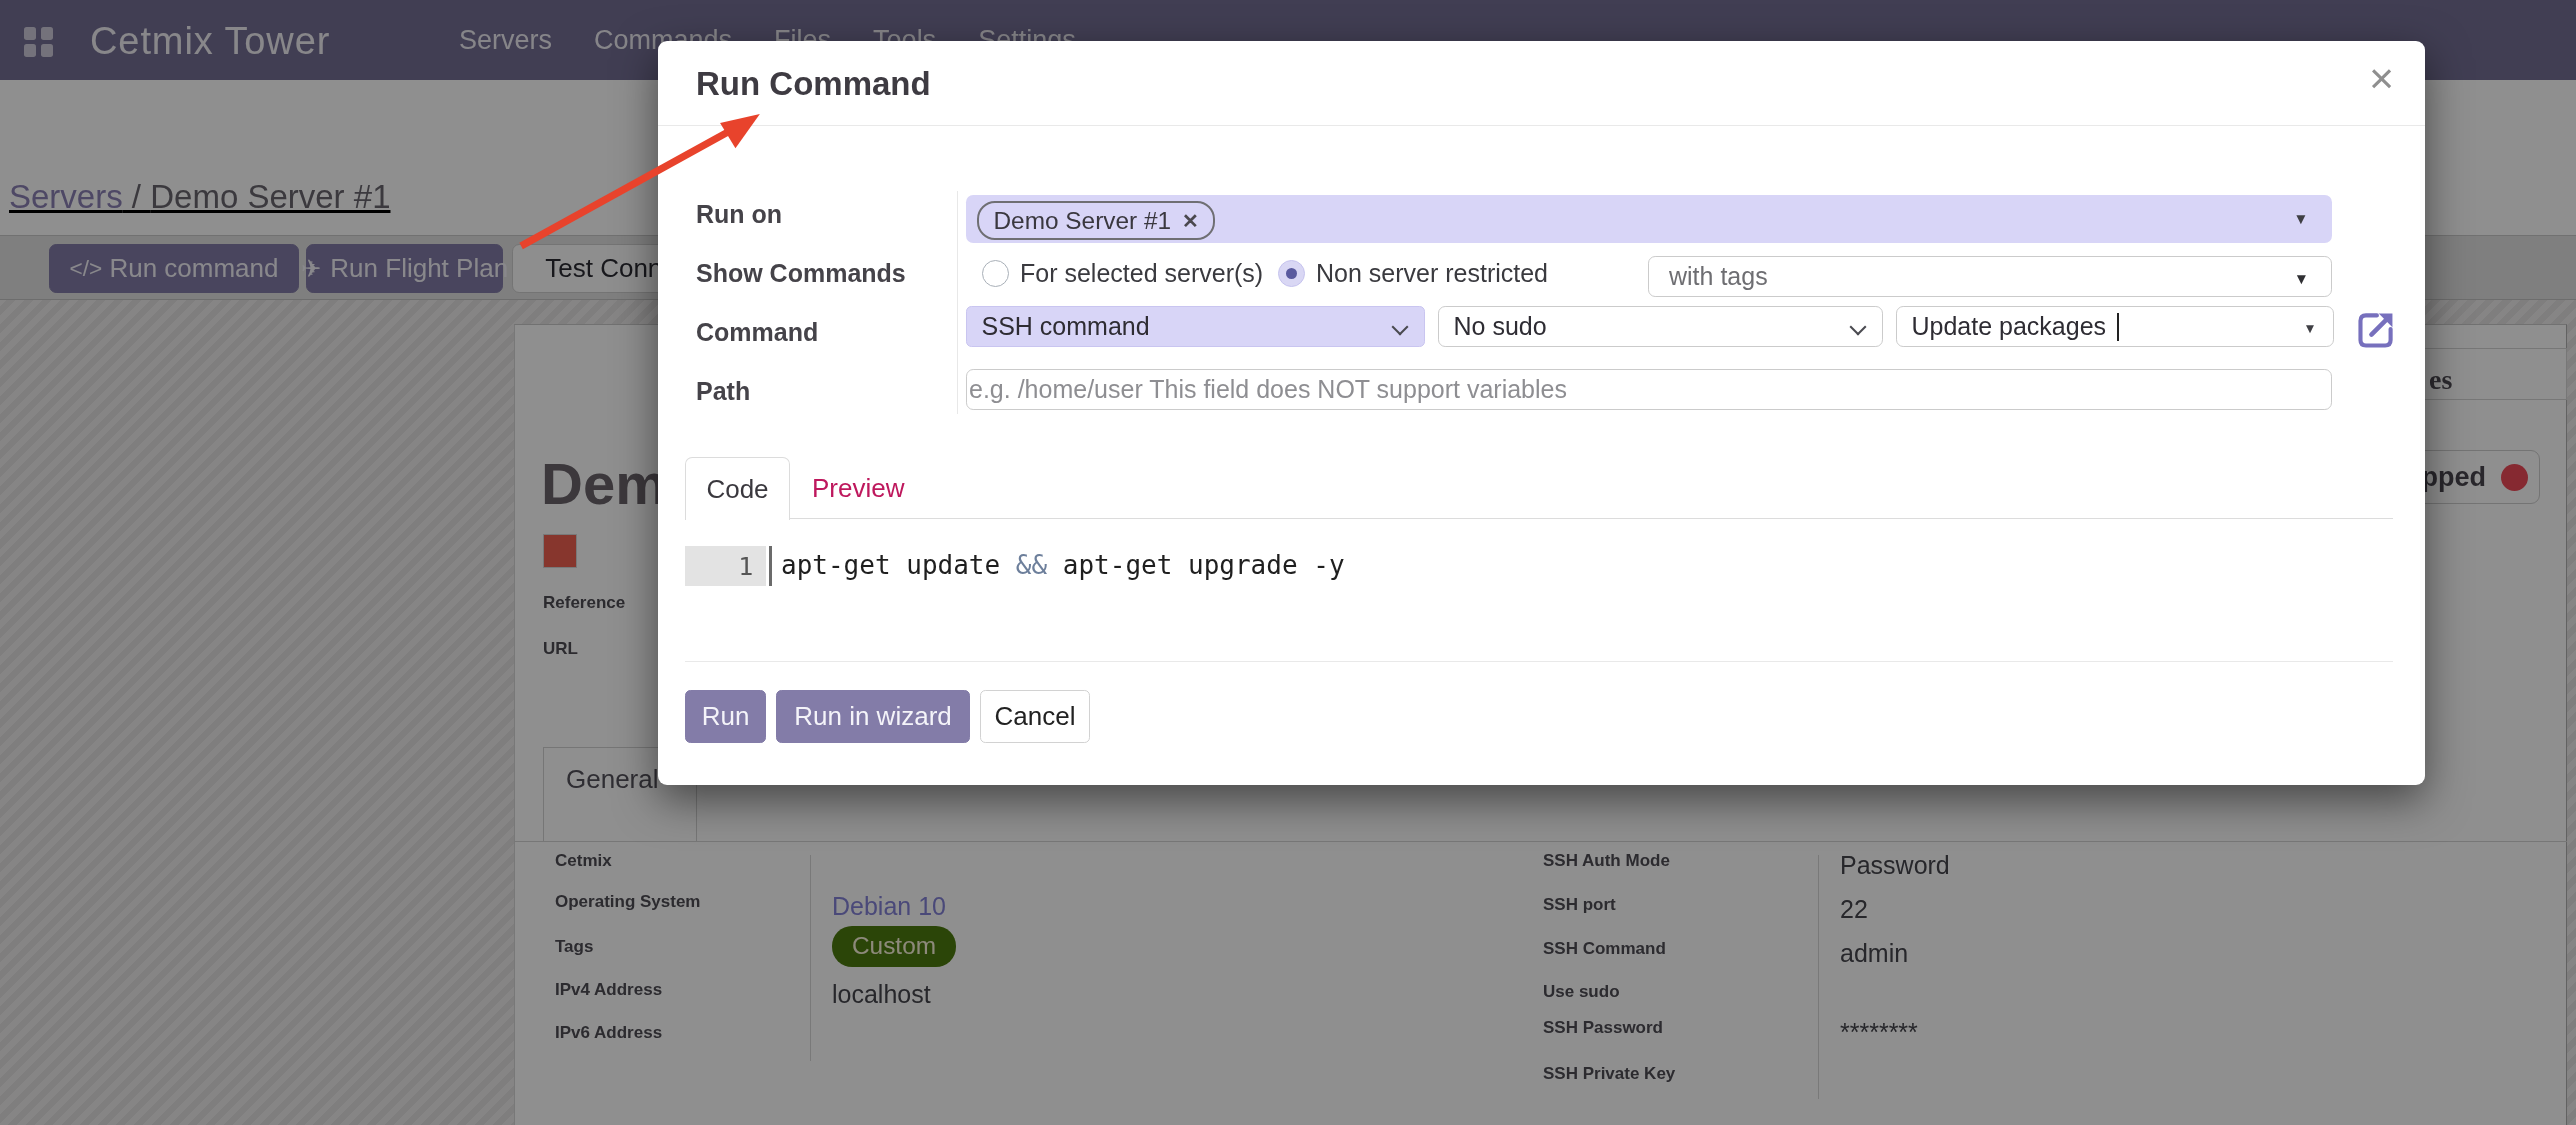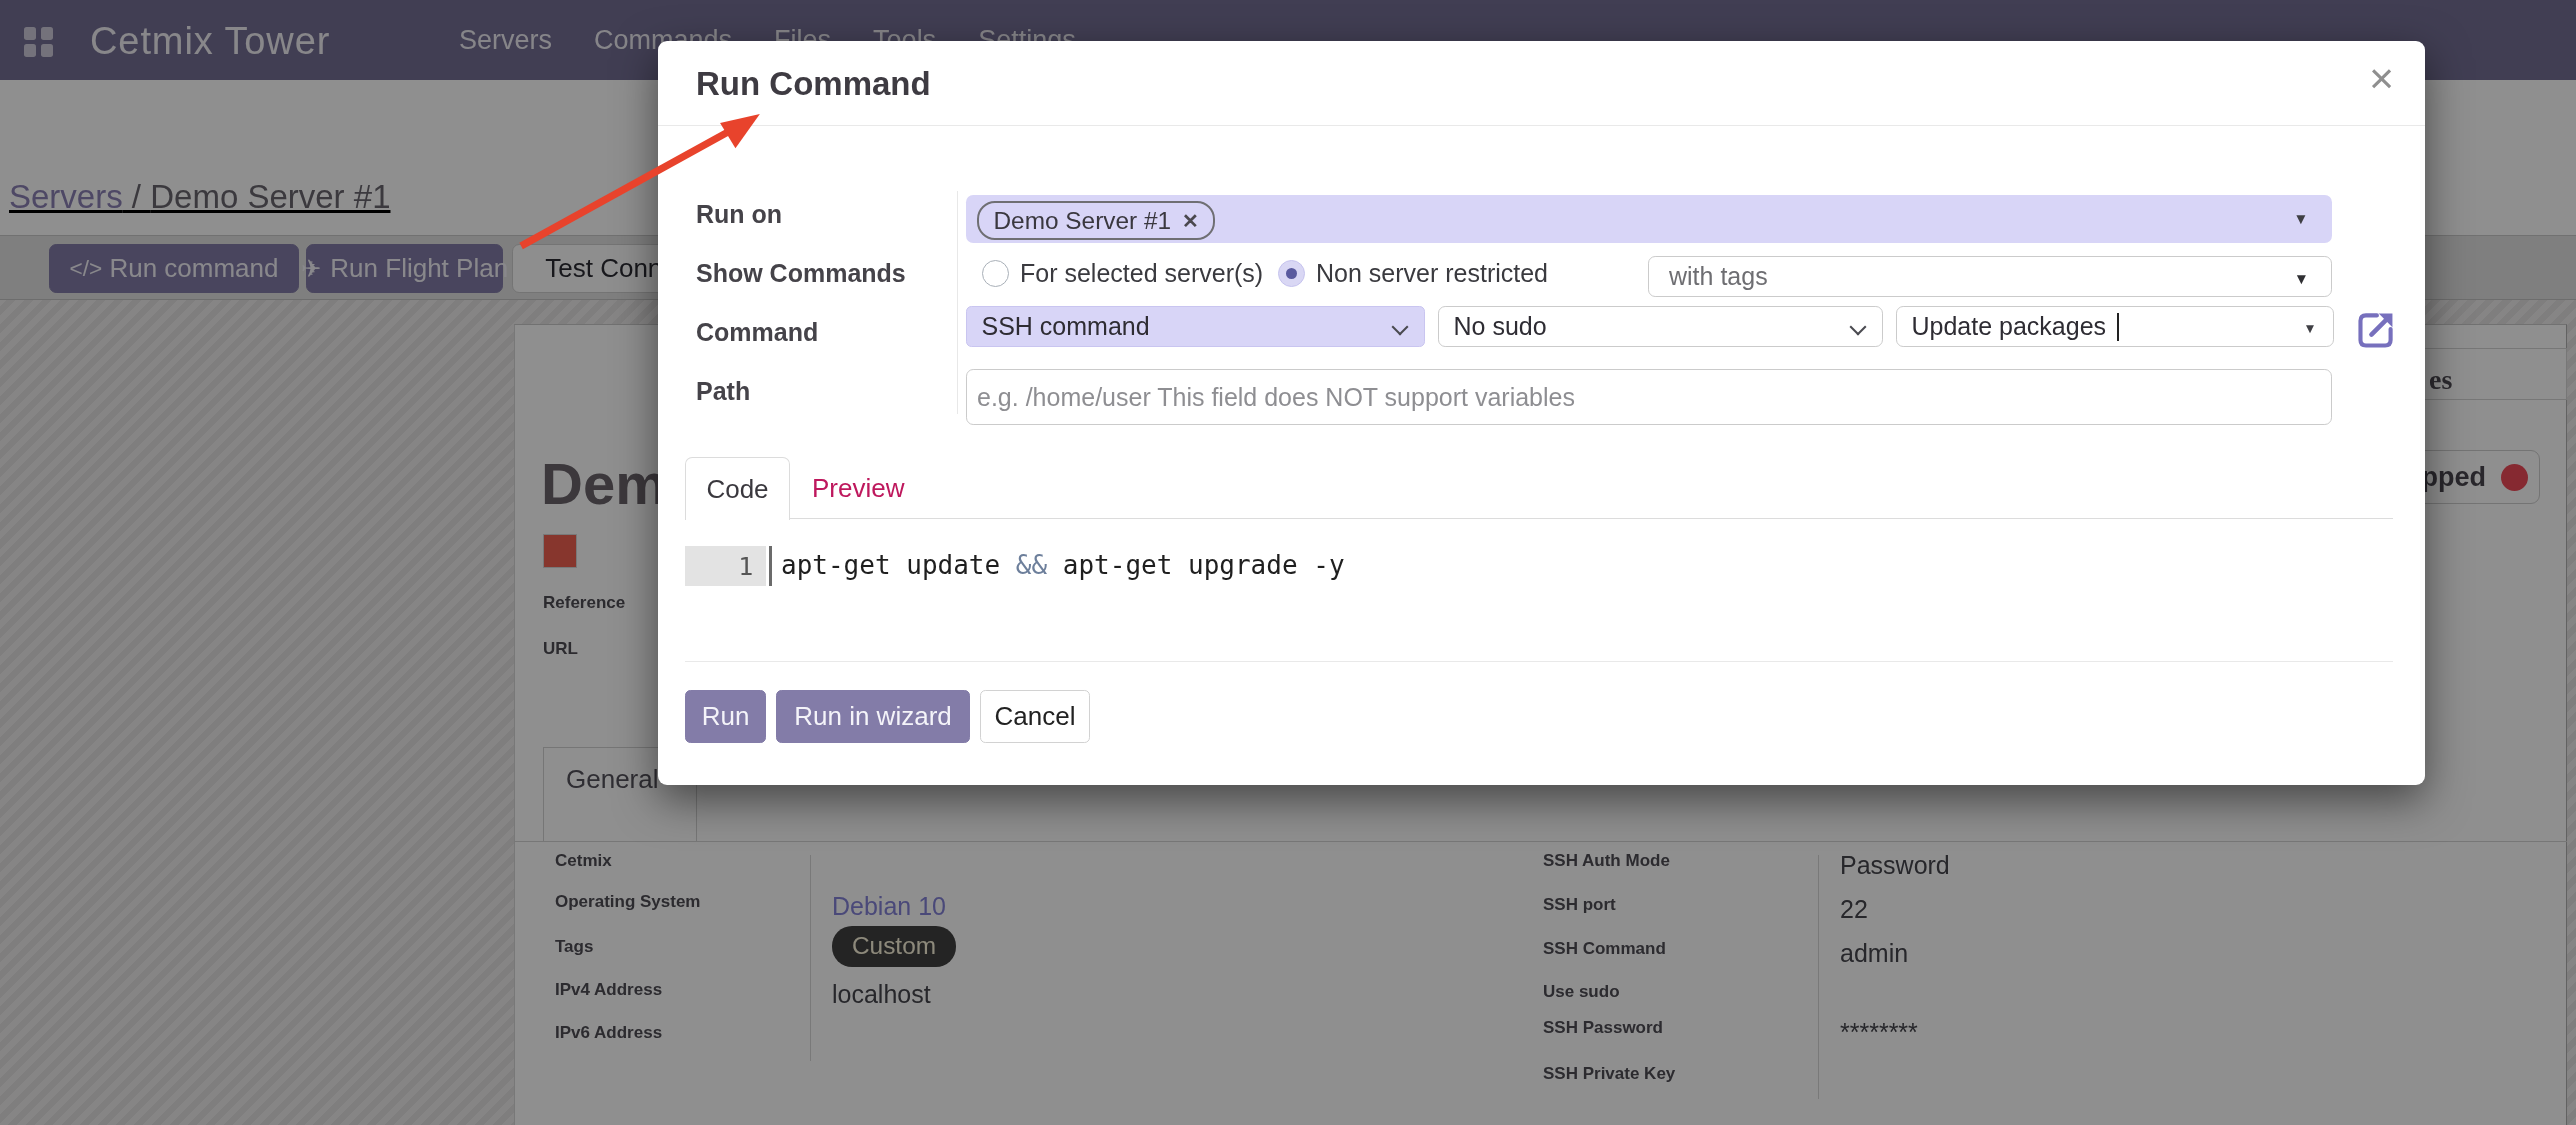--- a/index.html
+++ b/index.html
@@ -26,21 +26,21 @@
   .striped{left:0;top:300px;width:2576px;height:825px;
            background:repeating-linear-gradient(315deg,#EFEDED 0 6.3px,#E3E1E1 6.3px 12.7px);}
   .sheet{left:514px;top:324px;width:2053px;height:801px;background:#FFFFFF;
          border-top:0.9px solid #C9C9C9;border-left:0.9px solid #D6D6D6;border-right:0.9px solid #AFAFAF;
          box-sizing:border-box;}
   .sheet-title{left:541px;top:450px;font-size:58px;font-weight:700;color:#6B656C;white-space:nowrap;}
   .swatch{left:543px;top:534px;width:34px;height:34px;background:#F06050;border:0.9px solid #D8D8D8;box-sizing:border-box;}
   .flabel{font-size:17px;font-weight:700;color:#4F4D55;white-space:nowrap;}
   .fvalue{font-size:25px;color:#46464D;white-space:nowrap;}
   .flink{color:#8583D8;}
-  .tagpill{display:inline-block;background:#404040;color:#FBF5DC;border-radius:20px;
+  .tagpill{display:inline-block;background:#4d7c0f;color:#FBF5DC;border-radius:20px;
            padding:6.3px 20px;font-size:24.4px;}
   .vline{width:0.9px;background:#D8D8D8;}
   .hline{height:0.9px;background:#D4D4D4;}
   .gen-tab{left:543px;top:747px;width:154px;height:94px;border:0.9px solid #D2D2D2;border-bottom:none;
            box-sizing:border-box;background:transparent;}
   .gen-tab span{position:absolute;left:22px;top:16.3px;font-size:26px;color:#55525C;}
   .smartbox{left:2352px;top:348px;width:215px;height:52px;border:0.9px solid #D4D4D4;background:#fff;box-sizing:border-box;}
   .statbadge{left:2366px;top:450px;width:174px;height:54px;border:1.4px solid #CFCFCF;border-radius:9px;
              background:#fff;box-sizing:border-box;display:flex;align-items:center;padding-left:11px;}
   .statbadge .stxt{font-size:27px;font-weight:700;color:#4A474F;}
@@ -64,22 +64,22 @@
   .rcirc{width:27px;height:27px;border-radius:50%;box-sizing:border-box;}
   .r-off{border:1.8px solid #A9B0B8;background:#fff;}
   .r-on{background:#D9D7F4;border:1.8px solid #C6C3EE;display:flex;align-items:center;justify-content:center;}
   .r-on i{width:11.8px;height:11.8px;border-radius:50%;background:#5A5A9E;}
   .selbox{position:absolute;height:41px;box-sizing:border-box;border-radius:7.2px;display:flex;
           align-items:center;font-size:25px;}
   .sel-lav{background:#D8D5F7;border:0.9px solid #C9C5F0;color:#2E2C33;border-radius:5.4px;}
   .sel-white{background:#fff;border:1.4px solid #CBCBCB;color:#2E2C33;}
   .chev{position:absolute;right:18px;top:13.6px;width:10px;height:10px;border-right:2.3px solid #4A4A50;
         border-bottom:2.3px solid #4A4A50;transform:rotate(45deg);}
-  .pathinput,.cmdinput{position:absolute;box-sizing:border-box;height:56px;border:1.4px solid #CBCBCB;
-        border-radius:7.2px;font-size:25px;font-family:"Liberation Sans",sans-serif;padding:0 10px;color:#2E2C33;outline:none;background:#fff;}
+  .pathinput,.cmdinput{position:absolute;box-sizing:border-box;height:41px;border:1.4px solid #CBCBCB;
+        border-radius:7.2px;font-size:25px;font-family:"Liberation Sans",sans-serif;padding:0 2px;color:#2E2C33;outline:none;background:#fff;}
   .pathinput::placeholder{color:#8E8E92;}
   .tab-line{left:27px;top:477px;width:1708px;height:0.9px;background:#DCDCDC;}
   .tab-code{left:27px;top:416px;width:103px;height:62px;background:#fff;border:0.9px solid #DCDCDC;border-bottom:none;
             border-radius:7.2px 7.2px 0 0;z-index:2;display:flex;align-items:center;justify-content:center;
             font-size:26px;color:#3A383E;}
   .tab-prev{left:154px;top:432px;width:118px;font-size:26px;color:#be185d;}
   .gutter{left:27px;top:505px;width:81px;height:40px;background:#E3E3E3;display:flex;align-items:center;
           justify-content:flex-end;padding-right:12.7px;box-sizing:border-box;
           font-family:"DejaVu Sans Mono",monospace;font-size:25px;color:#555;}
   .codecursor{left:111px;top:505px;width:2.7px;height:40px;background:#6B6B6B;}

